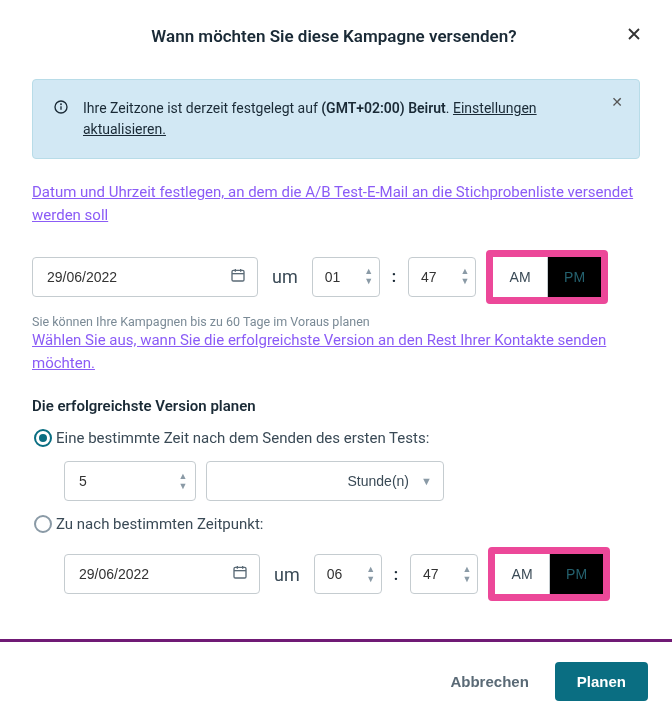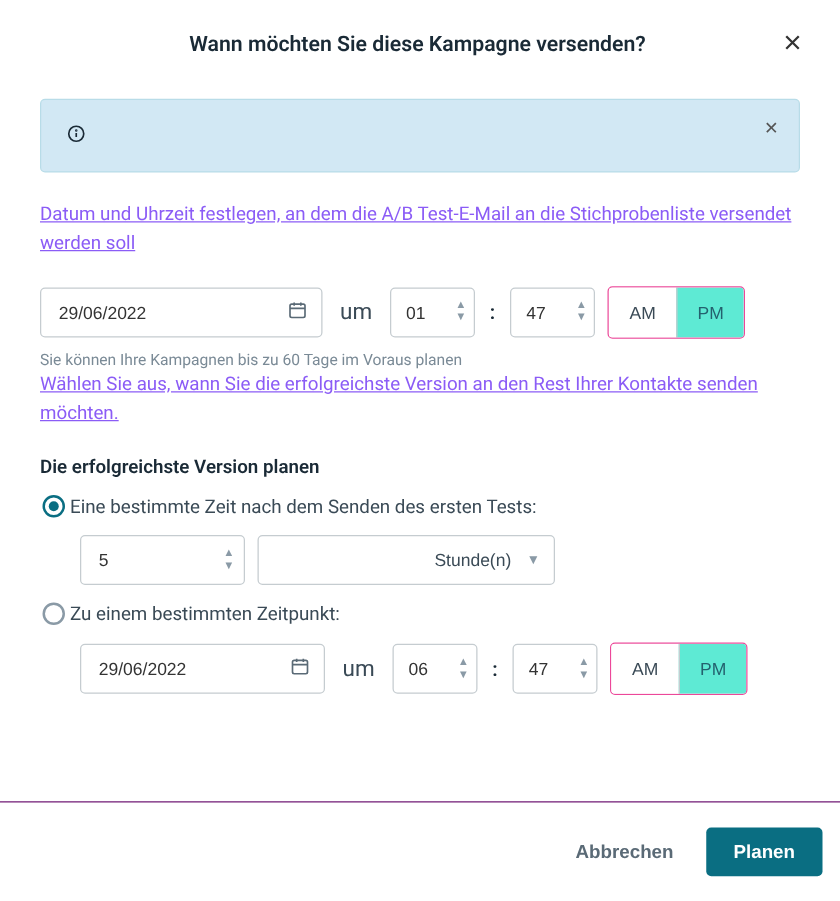--- a/index.html
+++ b/index.html
@@ -22,41 +22,41 @@
     .row { display: flex; align-items: center; gap: 10px; margin-bottom: 10px; }
     .date-input { position: relative; width: 226px; }
     .date-input input { width: 100%; height: 40px; border: 1px solid #c5ccd0; border-radius: 4px; padding: 0 40px 0 14px; font-size: 14px; color: #333; }
     .date-input .cal-icon { position: absolute; right: 12px; top: 50%; transform: translateY(-50%); color: #5a6a76; pointer-events: none; }
     .um { font-size: 18px; color: #3a4a56; margin: 0 4px; }
     .spin { position: relative; width: 68px; }
     .spin input { width: 100%; height: 40px; border: 1px solid #c5ccd0; border-radius: 4px; padding: 0 22px 0 12px; font-size: 14px; text-align: left; color: #333; }
     .spin .arrows { position: absolute; right: 4px; top: 50%; transform: translateY(-50%); display: flex; flex-direction: column; gap: 0; }
     .spin .arrows span { width: 14px; height: 10px; display: flex; align-items: center; justify-content: center; cursor: pointer; color: #8a9aa6; font-size: 9px; line-height: 1; }
     .colon { font-size: 16px; font-weight: 600; color: #1a2a36; margin: 0 2px; }
-    .ampm { display: flex; border: 1px solid #ec4899; border-radius: 4px; overflow: hidden; justify-content: center; }
+    .ampm { display: flex; border: 7px solid #ec4899; border-radius: 4px; overflow: hidden; justify-content: center; }
     .ampm button { width: 54px; height: 40px; border: none; background: #fff; font-size: 14px; font-weight: 500; color: #3a4a56; cursor: pointer; }
     .ampm button + button { border-left: 1px solid #c5ccd0; }
-    .ampm button.active { background: #5eead4; color: #24616e; }
+    .ampm button.active { background: #000000; color: #24616e; }
     .note { font-size: 12.5px; color: #7a8a96; }
     .radio-group { padding-left: 2px; }
     .radio-option { margin-bottom: 14px; }
     .radio-row { display: flex; align-items: center; gap: 4px; margin-bottom: 14px; cursor: pointer; }
     .radio { width: 18px; height: 18px; border: 2px solid #0a6e82; border-radius: 50%; flex-shrink: 0; display: flex; align-items: center; justify-content: center; }
     .radio.unchecked { border-color: #8a9aa6; }
     .radio .dot { width: 8px; height: 8px; background: #0a6e82; border-radius: 50%; }
     .radio-label { font-size: 15px; color: #3a4a56; }
     .indent { padding-left: 30px; display: flex; align-items: center; gap: 10px; }
     .spin-sm { position: relative; width: 132px; }
     .spin-sm input { width: 100%; height: 40px; border: 1px solid #c5ccd0; border-radius: 4px; padding: 0 28px 0 14px; font-size: 14px; color: #333; }
     .spin-sm .arrows { position: absolute; right: 6px; top: 50%; transform: translateY(-50%); display: flex; flex-direction: column; }
     .spin-sm .arrows span { width: 14px; height: 10px; display: flex; align-items: center; justify-content: center; cursor: pointer; color: #8a9aa6; font-size: 9px; line-height: 1; }
     .select { position: relative; width: 238px; }
     .select button { width: 100%; height: 40px; border: 1px solid #c5ccd0; border-radius: 4px; background: #fff; padding: 0 34px 0 14px; font-size: 14px; color: #3a4a56; text-align: right; cursor: pointer; }
     .select .chev { position: absolute; right: 12px; top: 50%; transform: translateY(-50%); color: #8a9aa6; pointer-events: none; font-size: 11px; }
-    .footer { display: flex; justify-content: flex-end; align-items: center; gap: 10px; padding: 20px 14px; border-top: 1px solid #701a75; margin-top: auto; }
+    .footer { display: flex; justify-content: flex-end; align-items: center; gap: 10px; padding: 20px 24px; border-top: 3px solid #701a75; margin-top: auto; }
     .btn-cancel { background: none; border: none; font-size: 15px; font-weight: 600; color: #5a6a76; cursor: pointer; padding: 10px 16px; }
     .btn-primary { background: #0a6e82; border: none; color: #fff; font-size: 15px; font-weight: 600; padding: 11px 22px; border-radius: 4px; cursor: pointer; }
     ::-webkit-scrollbar { width: 16px; }
     ::-webkit-scrollbar-track { background: #f0f0f0; }
     ::-webkit-scrollbar-thumb { background: #c0c0c0; }
     ::-webkit-scrollbar-button:single-button { background: #f0f0f0; height: 16px; }
   </style>
 </head>
 <body>
 
@@ -75,20 +75,23 @@
   <div class="body">
 
     <div class="alert">
       <span class="alert-icon">
         <svg viewBox="0 0 24 24" fill="none" stroke="currentColor" stroke-width="2">
             <circle cx="12" cy="12" r="9"></circle>
             <line x1="12" y1="11" x2="12" y2="16"></line>
             <circle cx="12" cy="8" r="0.5" fill="currentColor"></circle>
           </svg>
       </span>
+      <div class="alert-text">
+        <span>Ihre Zeitzone ist derzeit festgelegt auf </span><strong>(GMT+02:00) Beirut</strong><span>. </span><a>Einstellungen aktualisieren.</a>
+      </div>
       <button class="alert-close">
         <span>✕</span>
       </button>
     </div>
 
     <p class="desc">Datum und Uhrzeit festlegen, an dem die A/B Test-E-Mail an die Stichprobenliste versendet werden soll</p>
 
     <div class="row">
       <div class="date-input">
         <input type="text" value="29/06/2022" style="">
@@ -147,21 +150,21 @@
           <div class="select">
             <button>Stunde(n)</button>
             <span class="chev">▼</span>
           </div>
         </div>
       </div>
 
       <div class="radio-option">
         <div class="radio-row">
           <span class="radio unchecked"></span>
-          <span class="radio-label">Zu einem bestimmten Zeitpunkt:</span>
+          <span class="radio-label">Zu nach bestimmten Zeitpunkt:</span>
         </div>
         <div class="indent">
           <div class="date-input" style="width:196px">
             <input type="text" value="29/06/2022" style="">
             <span class="cal-icon">
               <svg width="16" height="16" viewBox="0 0 24 24" fill="none" stroke="currentColor" stroke-width="2">
                   <rect x="3" y="5" width="18" height="16" rx="2"></rect>
                   <line x1="3" y1="10" x2="21" y2="10"></line>
                   <line x1="8" y1="3" x2="8" y2="7"></line>
                   <line x1="16" y1="3" x2="16" y2="7"></line>

